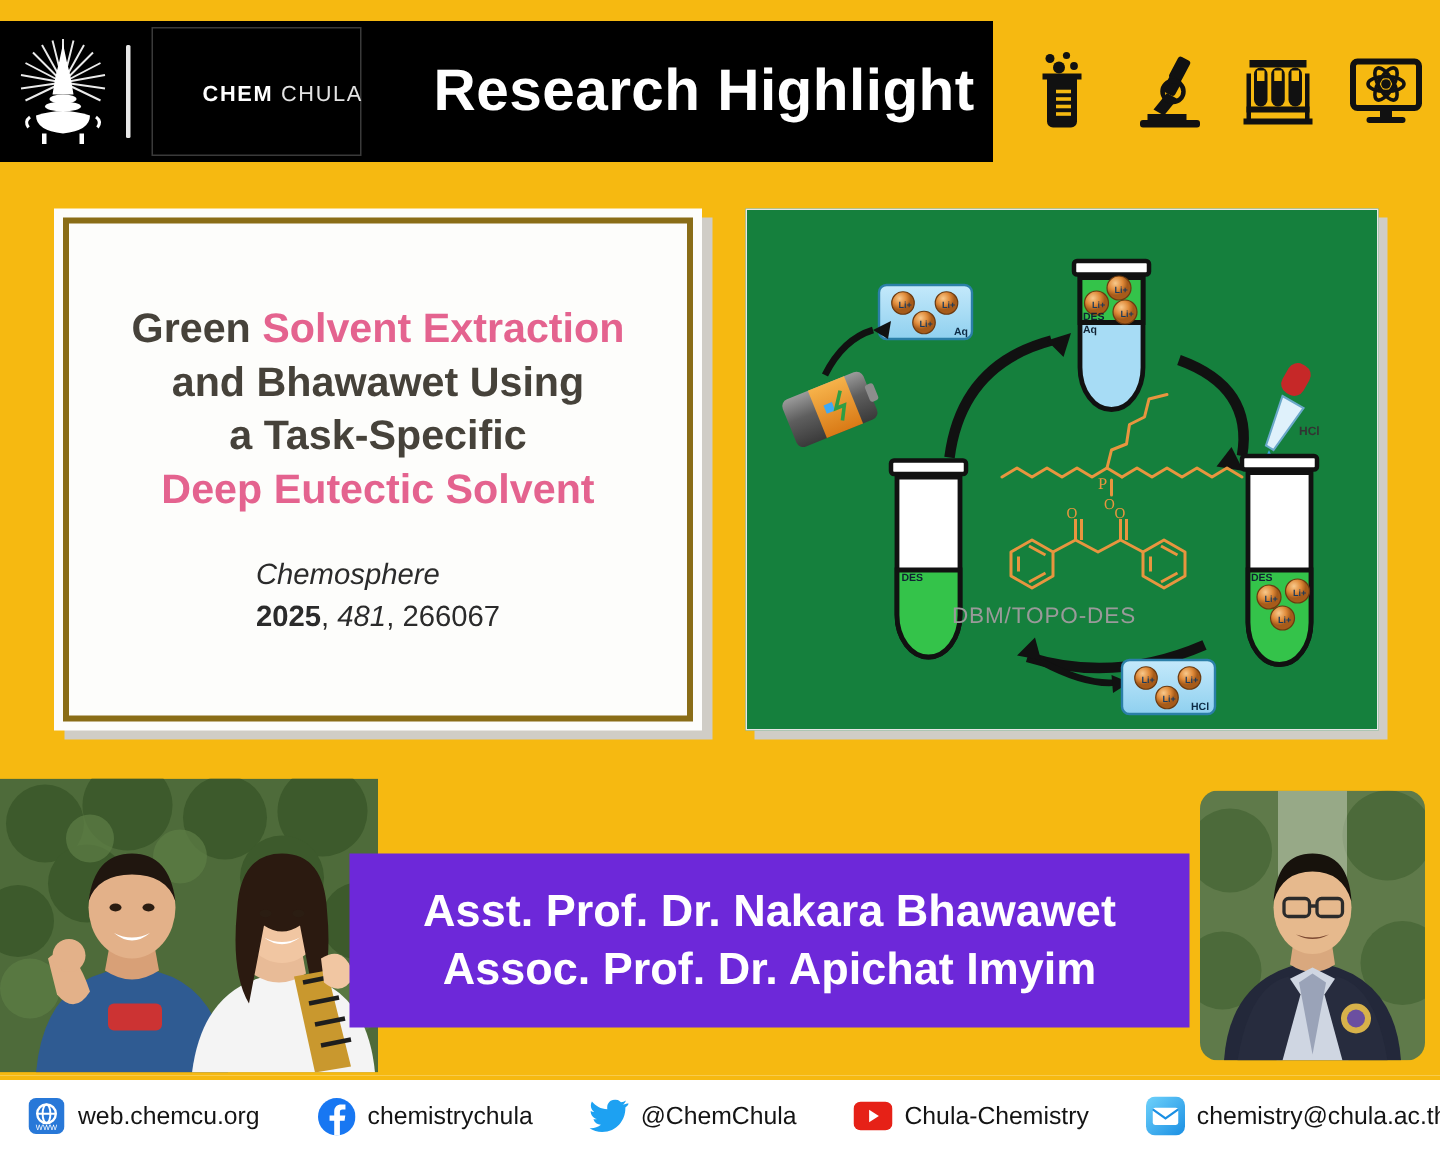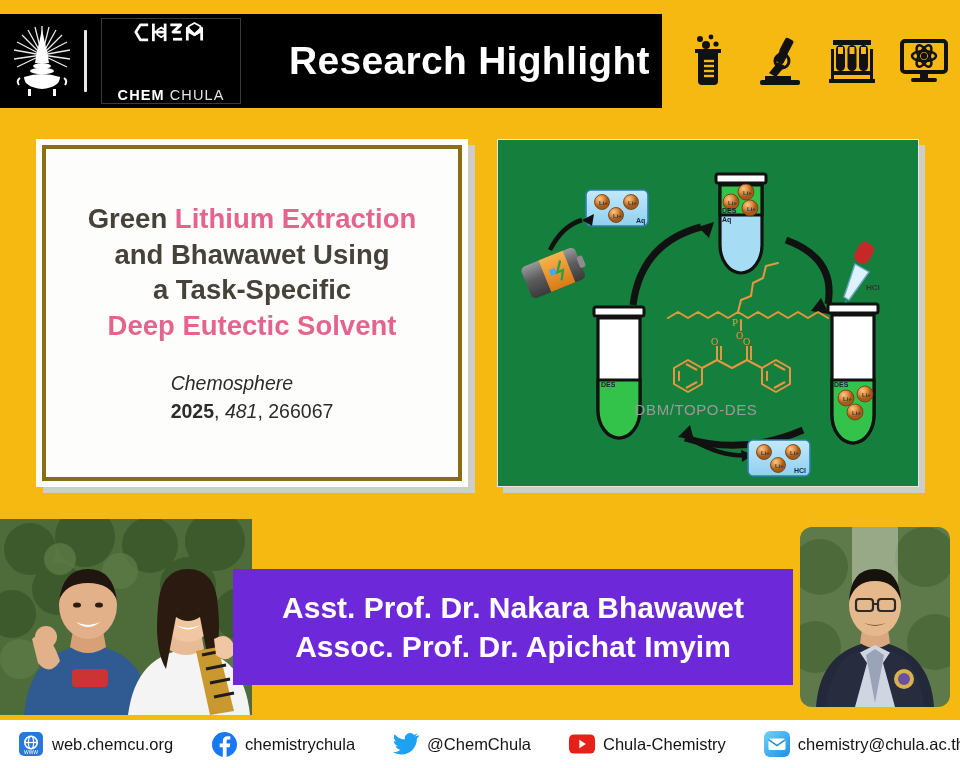--- a/index.html
+++ b/index.html
@@ -12,21 +12,21 @@
   }
   .poster{position:relative;width:960px;height:768px;background:#f6b911;}
 
   
   .header-bar{
     position:absolute;left:0;top:14px;width:662px;height:94px;
     background:#000;display:flex;align-items:center;
   }
   .logo-chula{width:72px;height:88px;display:flex;align-items:center;justify-content:center;margin-left:6px;}
   .logo-divider{width:3px;height:62px;background:#e8e8e8;margin:0 14px 0 6px;border-radius:1px;}
-  .logo-chem{width:140px;height:86px;border:1px solid #3a3a3a;display:flex;flex-direction:column;
+  .logo-chem{width:140px;height:86px;border:1px solid #3a3a3a;display:flex;flex-direction:row;
              align-items:center;justify-content:center;box-sizing:border-box;gap:35px;}
   .logo-chem svg{display:block;}
   .logo-chem-text{margin-top:3px;font-size:14.5px;letter-spacing:1.1px;color:#fff;white-space:nowrap;}
   .logo-chem-text b{font-weight:bold;}
   .logo-chem-text span{font-weight:300;color:#e3e3e3;}
   .header-title{
     flex:1;color:#fff;font-size:39px;font-weight:bold;letter-spacing:.3px;
     padding-left:48px;
   }
   .header-icons{
@@ -223,21 +223,21 @@
           <ellipse cx="26" cy="19" rx="12" ry="5" transform="rotate(-60 26 19)"></ellipse>
         </g>
       </svg>
     </div>
   </div>
 
   <div class="card-title-shadow"></div>
   <div class="card-title">
     <div class="card-title-inner">
       <div class="ttl">
-        <div><span>Green </span><span class="pink">Lithium Extraction</span></div>
+        <div><span>Green </span><span class="pink">Solvent Extraction</span></div>
         <div>and Bhawawet Using</div>
         <div>a Task-Specific</div>
         <div class="pink">Deep Eutectic Solvent</div>
       </div>
       <div class="cite">
         <div class="journal">Chemosphere</div>
         <div class="cline"><b>2025</b>, <i>481</i>, <span>266067</span></div>
       </div>
     </div>
   </div>

